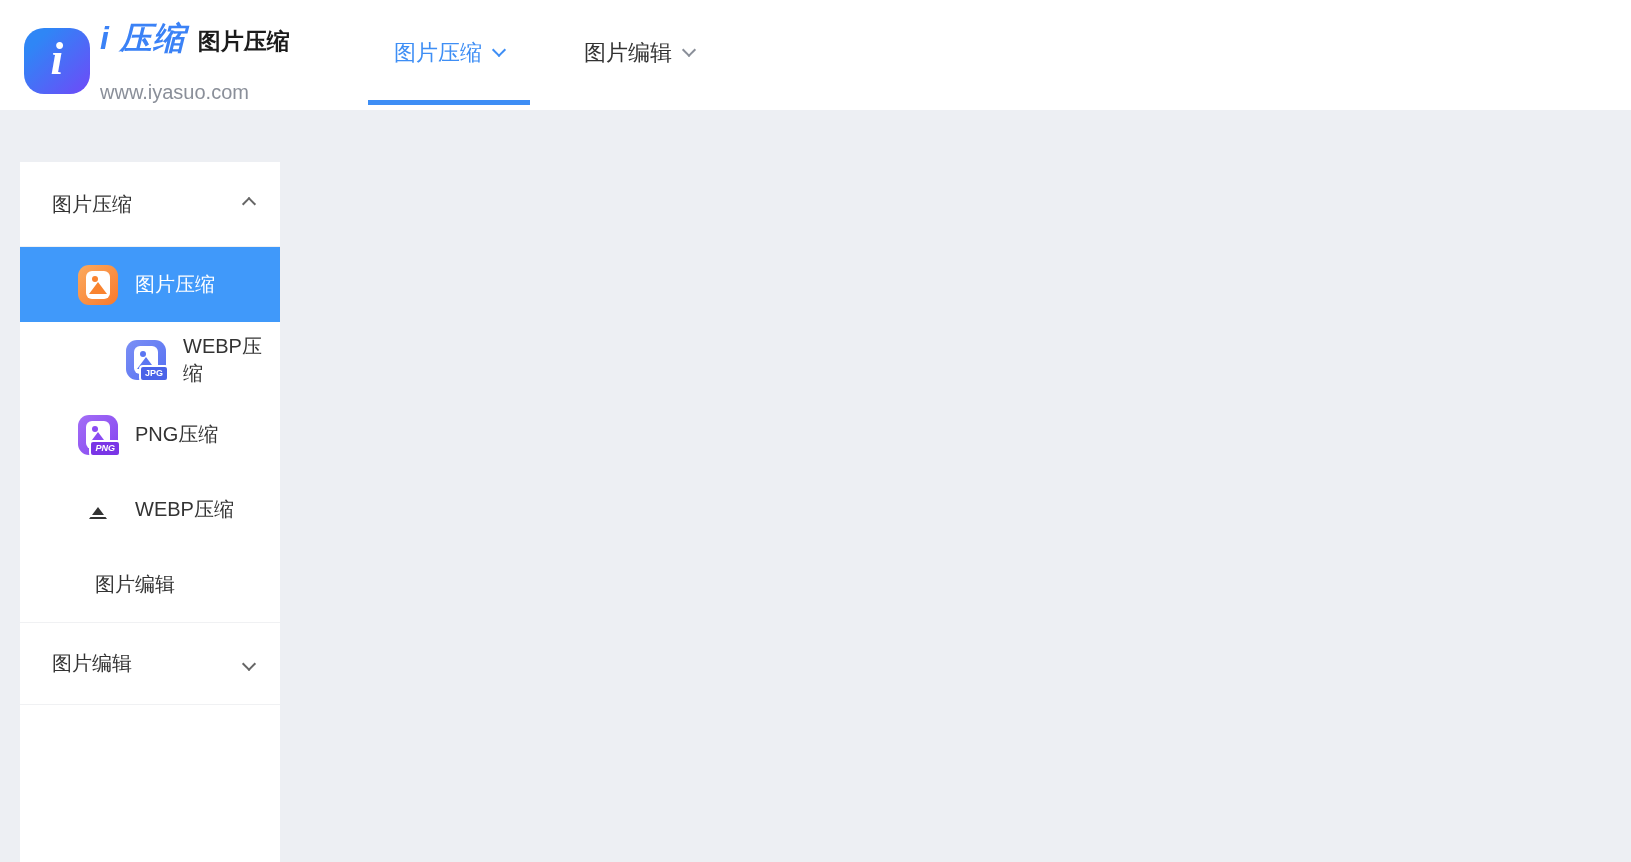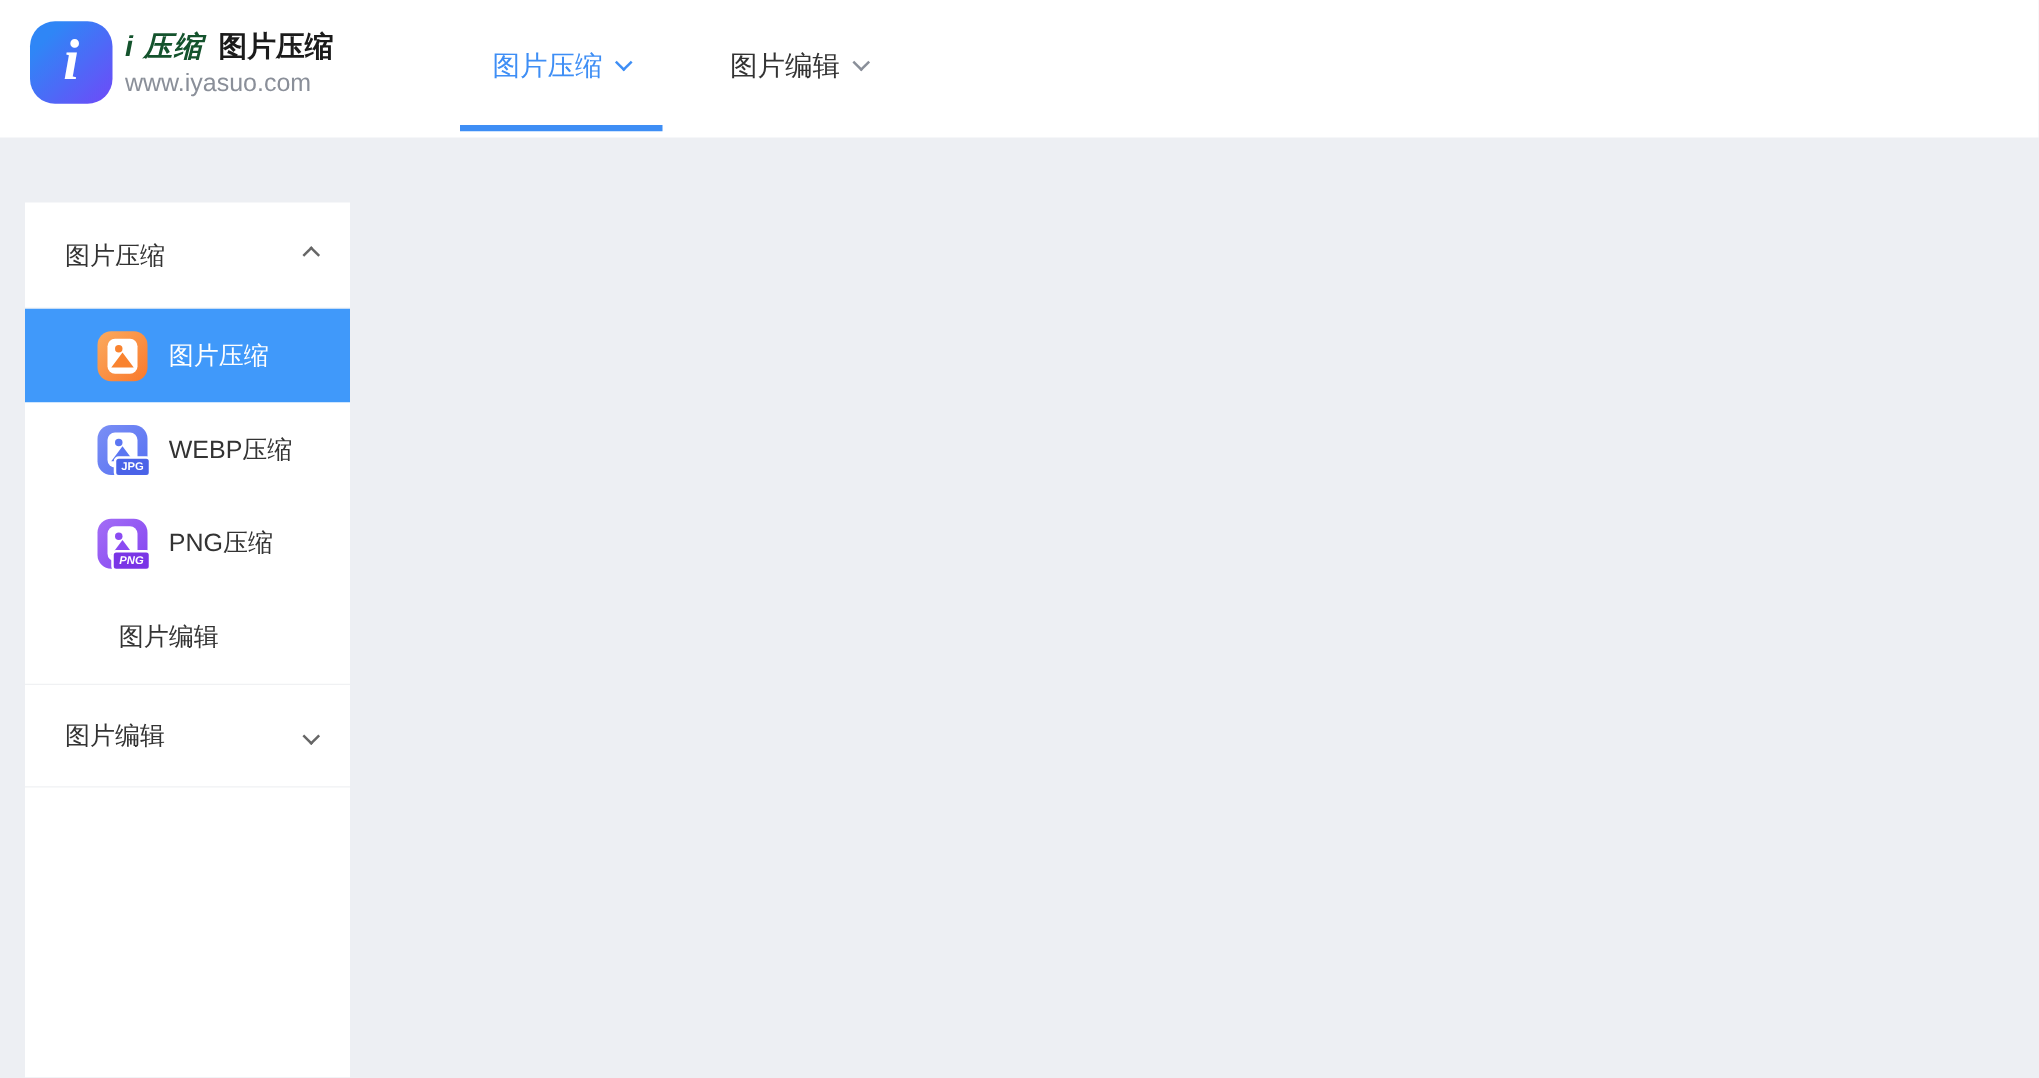--- a/index.html
+++ b/index.html
@@ -20,23 +20,23 @@
   .logo-badge {
     width:66px; height:66px; border-radius:20px;
     background:linear-gradient(135deg,#2f86f6 20%,#6b4df8 95%);
     display:flex; align-items:center; justify-content:center;
     color:#fff; font-family:"Liberation Serif","DejaVu Serif",serif;
     font-style:italic; font-weight:bold; font-size:46px; line-height:1;
     padding-bottom:4px;
   }
   .brand-text { margin-left:10px; }
   .brand-line1 { display:flex; align-items:baseline; }
-  .brand-name { font-size:23px; font-weight:bold; color:#14532d; font-style:italic; letter-spacing:1px; }
+  .brand-name { font-size:32px; font-weight:bold; color:#3b82f6; font-style:italic; letter-spacing:1px; }
   .brand-subname { font-size:23px; font-weight:bold; color:#1b1b1b; margin-left:12px; }
-  .brand-url { font-size:20px; color:#8a8f99; margin-top:3px; }
+  .brand-url { font-size:20px; color:#8a8f99; margin-top:20px; }
 
   .nav { position:absolute; left:368px; top:0; height:105px; display:flex; align-items:center; }
   .nav-item {
     position:relative; height:105px; display:flex; align-items:center;
     padding:0 26px; cursor:pointer; font-size:22px; color:#333;
   }
   .nav-item + .nav-item { margin-left:28px; }
   .nav-item.active { color:#3e8ef5; }
   .nav-item.active::after {
     content:""; position:absolute; left:0; right:0; bottom:0; height:5px; background:#3e8ef5;
@@ -75,21 +75,21 @@
   .fmt .mtn {
     position:absolute; left:11px; top:17px; width:0; height:0;
     border-left:9px solid transparent; border-right:9px solid transparent; border-bottom:12px solid;
   }
   .fmt .fbadge {
     position:absolute; right:-3px; bottom:-2px; color:#fff; font-size:9px; font-weight:bold;
     padding:1px 4px; border-radius:4px; border:2px solid #fff; line-height:1.2; letter-spacing:0;
   }
   .fmt.orange { background:linear-gradient(135deg,#fbaa5e,#f9792c); }
   .fmt.orange .dot { background:#f9832f; } .fmt.orange .mtn { border-bottom-color:#f9832f; }
-  .fmt.jpg { background:linear-gradient(135deg,#7b8ff5,#5570f2); }
+  .fmt.jpg { background:linear-gradient(135deg,#7b8ff5,#5570f2);margin-left:48px; }
   .fmt.jpg .dot { background:#5b76f2; } .fmt.jpg .mtn { border-bottom-color:#5b76f2; } .fmt.jpg .fbadge { background:#4a63e8; }
   .fmt.png { background:linear-gradient(135deg,#a36ef6,#8444f0);font-style:italic; }
   .fmt.png .dot { background:#8b4bf2; } .fmt.png .mtn { border-bottom-color:#8b4bf2; } .fmt.png .fbadge { background:#7a35e6; }
   .fmt.bmp { background:linear-gradient(135deg,#f6a3ac,#f08393; }
   .fmt.bmp { background:linear-gradient(135deg,#f6a3ac,#f08393); }
   .fmt.bmp .dot { background:#f28c9b; } .fmt.bmp .mtn { border-bottom-color:#f28c9b; } .fmt.bmp .fbadge { background:#ec7486; }
   .fmt.webp { background:linear-gradient(135deg,#53cbe0,#36b4d8); }
   .fmt.webp .dot { background:#3fbcdd; } .fmt.webp .mtn { border-bottom-color:#3fbcdd; }
   .fmt.webp .fbadge { background:#2ba6cc; font-size:8px; padding:1px 3px; }
 
@@ -198,20 +198,29 @@
     <span class="fmt png">
       <span class="card"></span>
         <span class="dot"></span>
         <span class="mtn"></span>
       <span class="fbadge">PNG</span>
     </span>
     <span class="label">PNG压缩</span>
   </div>
 
 
+  <div class="side-item">
+    <span class="fmt webp">
+      <span class="card"></span>
+        <span class="dot"></span>
+        <span class="mtn"></span>
+      <span class="fbadge">WEBP</span>
+    </span>
+    <span class="label">WEBP压缩</span>
+  </div>
 
   <div class="side-item">
     <span class="idcard">
       <span class="frame"></span><span class="head"></span><span class="body"></span>
       <span class="l1"></span><span class="l2"></span>
     </span>
     <span class="label">图片编辑</span>
   </div>
 
 

